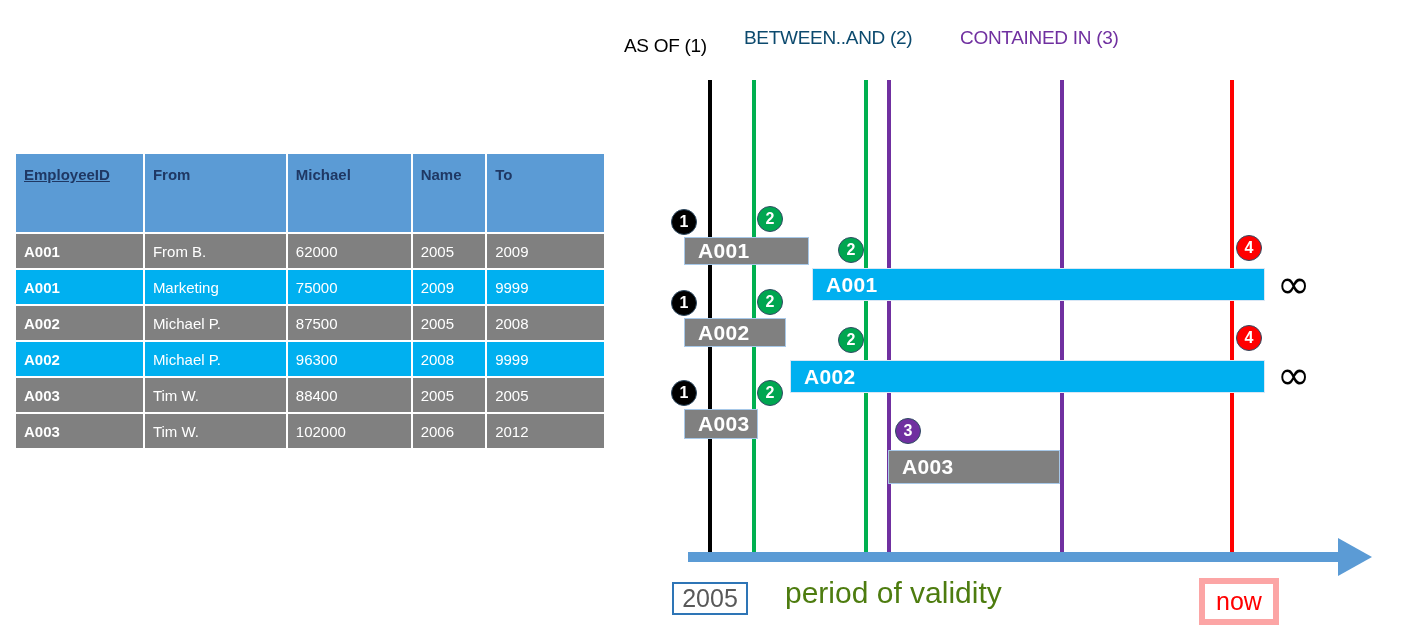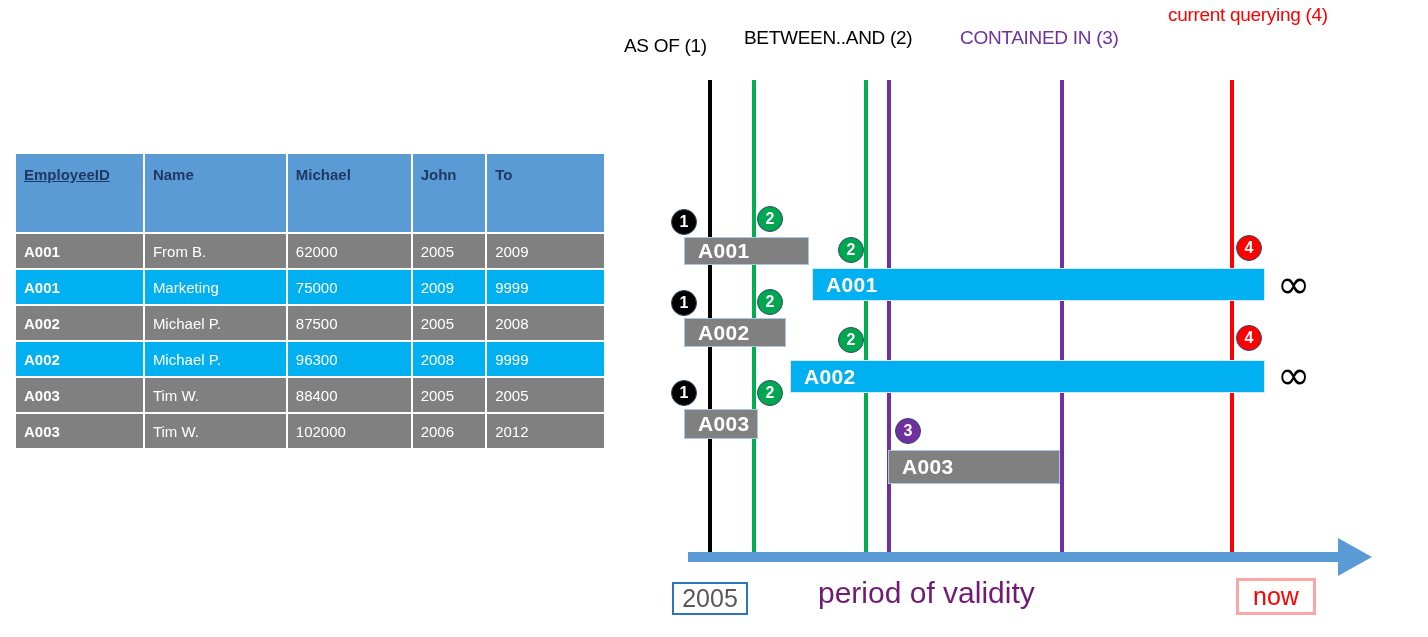--- a/index.html
+++ b/index.html
@@ -46,21 +46,21 @@
 
   
   .legend-item{
     position:absolute;
     font-size:19px;
     white-space:nowrap;
     line-height:1.05;
     letter-spacing:-0.3px;
   }
   #lg1{ left:624px; top:36px; color:#000000; }
-  #lg2{ left:744px; top:28px; color:#000000; }
+  #lg2{ left:744px; top:28px; color:#0c4a6e; }
   #lg3{ left:960px; top:28px; color:#7030A0; }
   #lg4{ left:1168px; top:5px;  color:#FF0000; }
   #lg4 .l2{ display:block; }
 
   
   .vline{ position:absolute; width:4px; }
 
   
   .bar{
     position:absolute;
@@ -119,44 +119,44 @@
   
   .boxlabel{
     position:absolute;
     box-sizing:border-box;
     display:flex;align-items:center;justify-content:center;
     font-size:25px;
     background:#ffffff;
   }
   #lbl-2005{ left:672px; top:582px; width:76px; height:33px;
     border:2px solid #2E75B6; color:#595959; }
-  #lbl-now{ left:1199px; top:578px; width:80px; height:37px;
-    border:3px solid #fca5a5; color:#FF0000;margin-left:37px; }
+  #lbl-now{ left:1199px; top:578px; width:80px; height:47px;
+    border:6px solid #fca5a5; color:#FF0000; }
   #lbl-period{
-    position:absolute;left:818px;top:576px;
-    font-size:30px;color:#701a75;white-space:nowrap;
+    position:absolute;left:785px;top:576px;
+    font-size:30px;color:#4d7c0f;white-space:nowrap;
   }
 </style>
 </head>
 <body>
 
 <table id="emp-table">
   <colgroup>
     <col class="c0">
       <col class="c1">
       <col class="c2">
       <col class="c3">
       <col class="c4">
   </colgroup>
   <thead>
     <tr>
       <th class="first">EmployeeID</th>
+      <th>From</th>
+      <th>Michael</th>
       <th>Name</th>
-      <th>Michael</th>
-      <th>John</th>
       <th>To</th>
     </tr>
   </thead>
   <tbody id="emp-tbody">
       <tr class="gray">
         <td class="idcol">A001</td>
         <td>From  B.</td>
         <td>62000</td>
         <td>2005</td>
         <td>2009</td>
@@ -196,21 +196,20 @@
         <td>2006</td>
         <td>2012</td>
       </tr>
     </tbody>
 </table>
 
 <div class="legend-item" id="lg1">AS OF (1)</div>
 <div class="legend-item" id="lg2">BETWEEN..AND (2)</div>
 <div class="legend-item" id="lg3">CONTAINED IN (3)</div>
 <div class="legend-item" id="lg4">
-  <span class="l2">current querying (4)</span>
 </div>
 
 <div id="timeline-layer">
     <div class="vline" style="left: 708px; top: 80px; height: 478px; background: rgb(0, 0, 0);"></div>
     <div class="vline" style="left: 752px; top: 80px; height: 478px; background: rgb(0, 176, 80);"></div>
     <div class="vline" style="left: 864px; top: 80px; height: 478px; background: rgb(0, 176, 80);"></div>
     <div class="vline" style="left: 887px; top: 80px; height: 478px; background: rgb(112, 48, 160);"></div>
     <div class="vline" style="left: 1060px; top: 80px; height: 478px; background: rgb(112, 48, 160);"></div>
     <div class="vline" style="left: 1230px; top: 80px; height: 478px; background: rgb(255, 0, 0);"></div>
     <div class="bar gray" style="left: 684px; top: 237px; width: 125px; height: 28px;">

